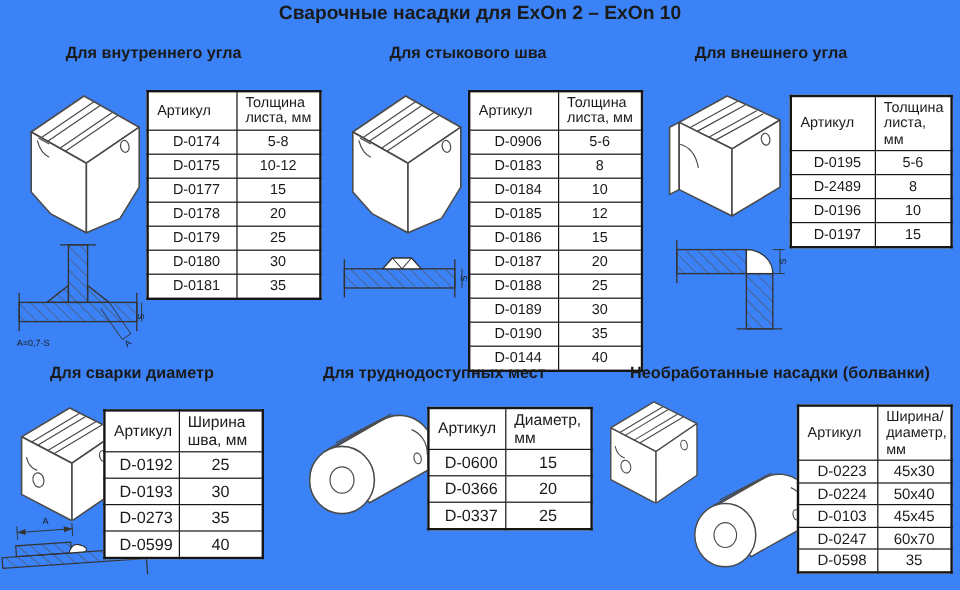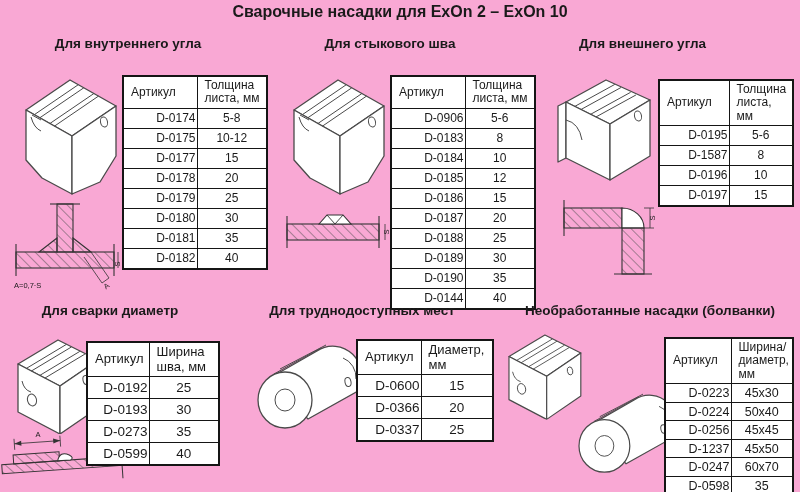--- a/index.html
+++ b/index.html
@@ -1,25 +1,25 @@
 <!DOCTYPE html>
 <html><head>
 <meta charset="utf-8">
 <style>
   html,body{margin:0;padding:0;background:#fff;}
-  .page{position:relative;width:800px;height:492px;background:#f9a8d4;overflow:hidden;
+  .page{position:relative;width:800px;height:492px;background:#3b82f6;overflow:hidden;
         font-family:"Liberation Sans",sans-serif;color:#1a1a1a;}
   .title{position:absolute;top:3px;left:0;width:100%;text-align:center;
          font-size:16px;font-weight:700;}
   .sec-heading{position:absolute;font-size:13.5px;font-weight:700;text-align:center;white-space:nowrap;}
   .art{position:absolute;}
   .tbl{position:absolute;border-collapse:collapse;border:2px solid #151515;table-layout:fixed;background:#fff;}
   .tbl th,.tbl td{border:1px solid #151515;line-height:1.12;vertical-align:middle;font-weight:400;overflow:hidden;}
   .tbl th{text-align:left;padding:2px 3px 2px 7px;}
-  .tbl td:first-child{text-align:right;padding-left:8px;}
+  .tbl td:first-child{text-align:center;padding-left:8px;}
   .tbl td:last-child{text-align:center;padding:0 0;}
   .t-top{font-size:12px;}
   .t-top th{font-size:12px;}
   .t-top td{height:17px;}
   .t-bot{font-size:13.5px;}
   .t-bot th{font-size:13px;}
   .t-bot td{height:19px;}
   .t6{font-size:12.5px;}
   .t6 th{font-size:12px;}
   .t6 td{height:15.5px;}
@@ -147,24 +147,20 @@
           <td>25</td>
         </tr>
         <tr>
           <td>D-0180</td>
           <td>30</td>
         </tr>
         <tr>
           <td>D-0181</td>
           <td>35</td>
         </tr>
-        <tr>
-          <td>D-0182</td>
-          <td>40</td>
-        </tr>
       </tbody>
   </table>
 
   <div class="sec-heading" style="left:290px;top:36px;width:200px">Для стыкового шва</div>
   <svg class="art" style="left:280px;top:60px" width="112" height="138" viewBox="0 0 112 138">
       <use href="#sym-block"></use>
     </svg>
   <svg class="art" style="left:281px;top:204px" width="112" height="54" viewBox="0 0 112 54">
     <g stroke="#333" stroke-width="1.1">
       <rect x="6" y="20" width="92" height="16" fill="url(#hatch)"></rect>
@@ -258,21 +254,21 @@
         <th>Артикул</th>
         <th>Толщина листа, мм</th>
       </tr>
     </thead>
     <tbody>
         <tr>
           <td>D-0195</td>
           <td>5-6</td>
         </tr>
         <tr>
-          <td>D-1587</td>
+          <td>D-2489</td>
           <td>8</td>
         </tr>
         <tr>
           <td>D-0196</td>
           <td>10</td>
         </tr>
         <tr>
           <td>D-0197</td>
           <td>15</td>
         </tr>
@@ -380,26 +376,22 @@
     <tbody>
         <tr>
           <td>D-0223</td>
           <td>45x30</td>
         </tr>
         <tr>
           <td>D-0224</td>
           <td>50x40</td>
         </tr>
         <tr>
-          <td>D-0256</td>
+          <td>D-0103</td>
           <td>45x45</td>
-        </tr>
-        <tr>
-          <td>D-1237</td>
-          <td>45x50</td>
         </tr>
         <tr>
           <td>D-0247</td>
           <td>60x70</td>
         </tr>
         <tr>
           <td>D-0598</td>
           <td>35</td>
         </tr>
       </tbody>

